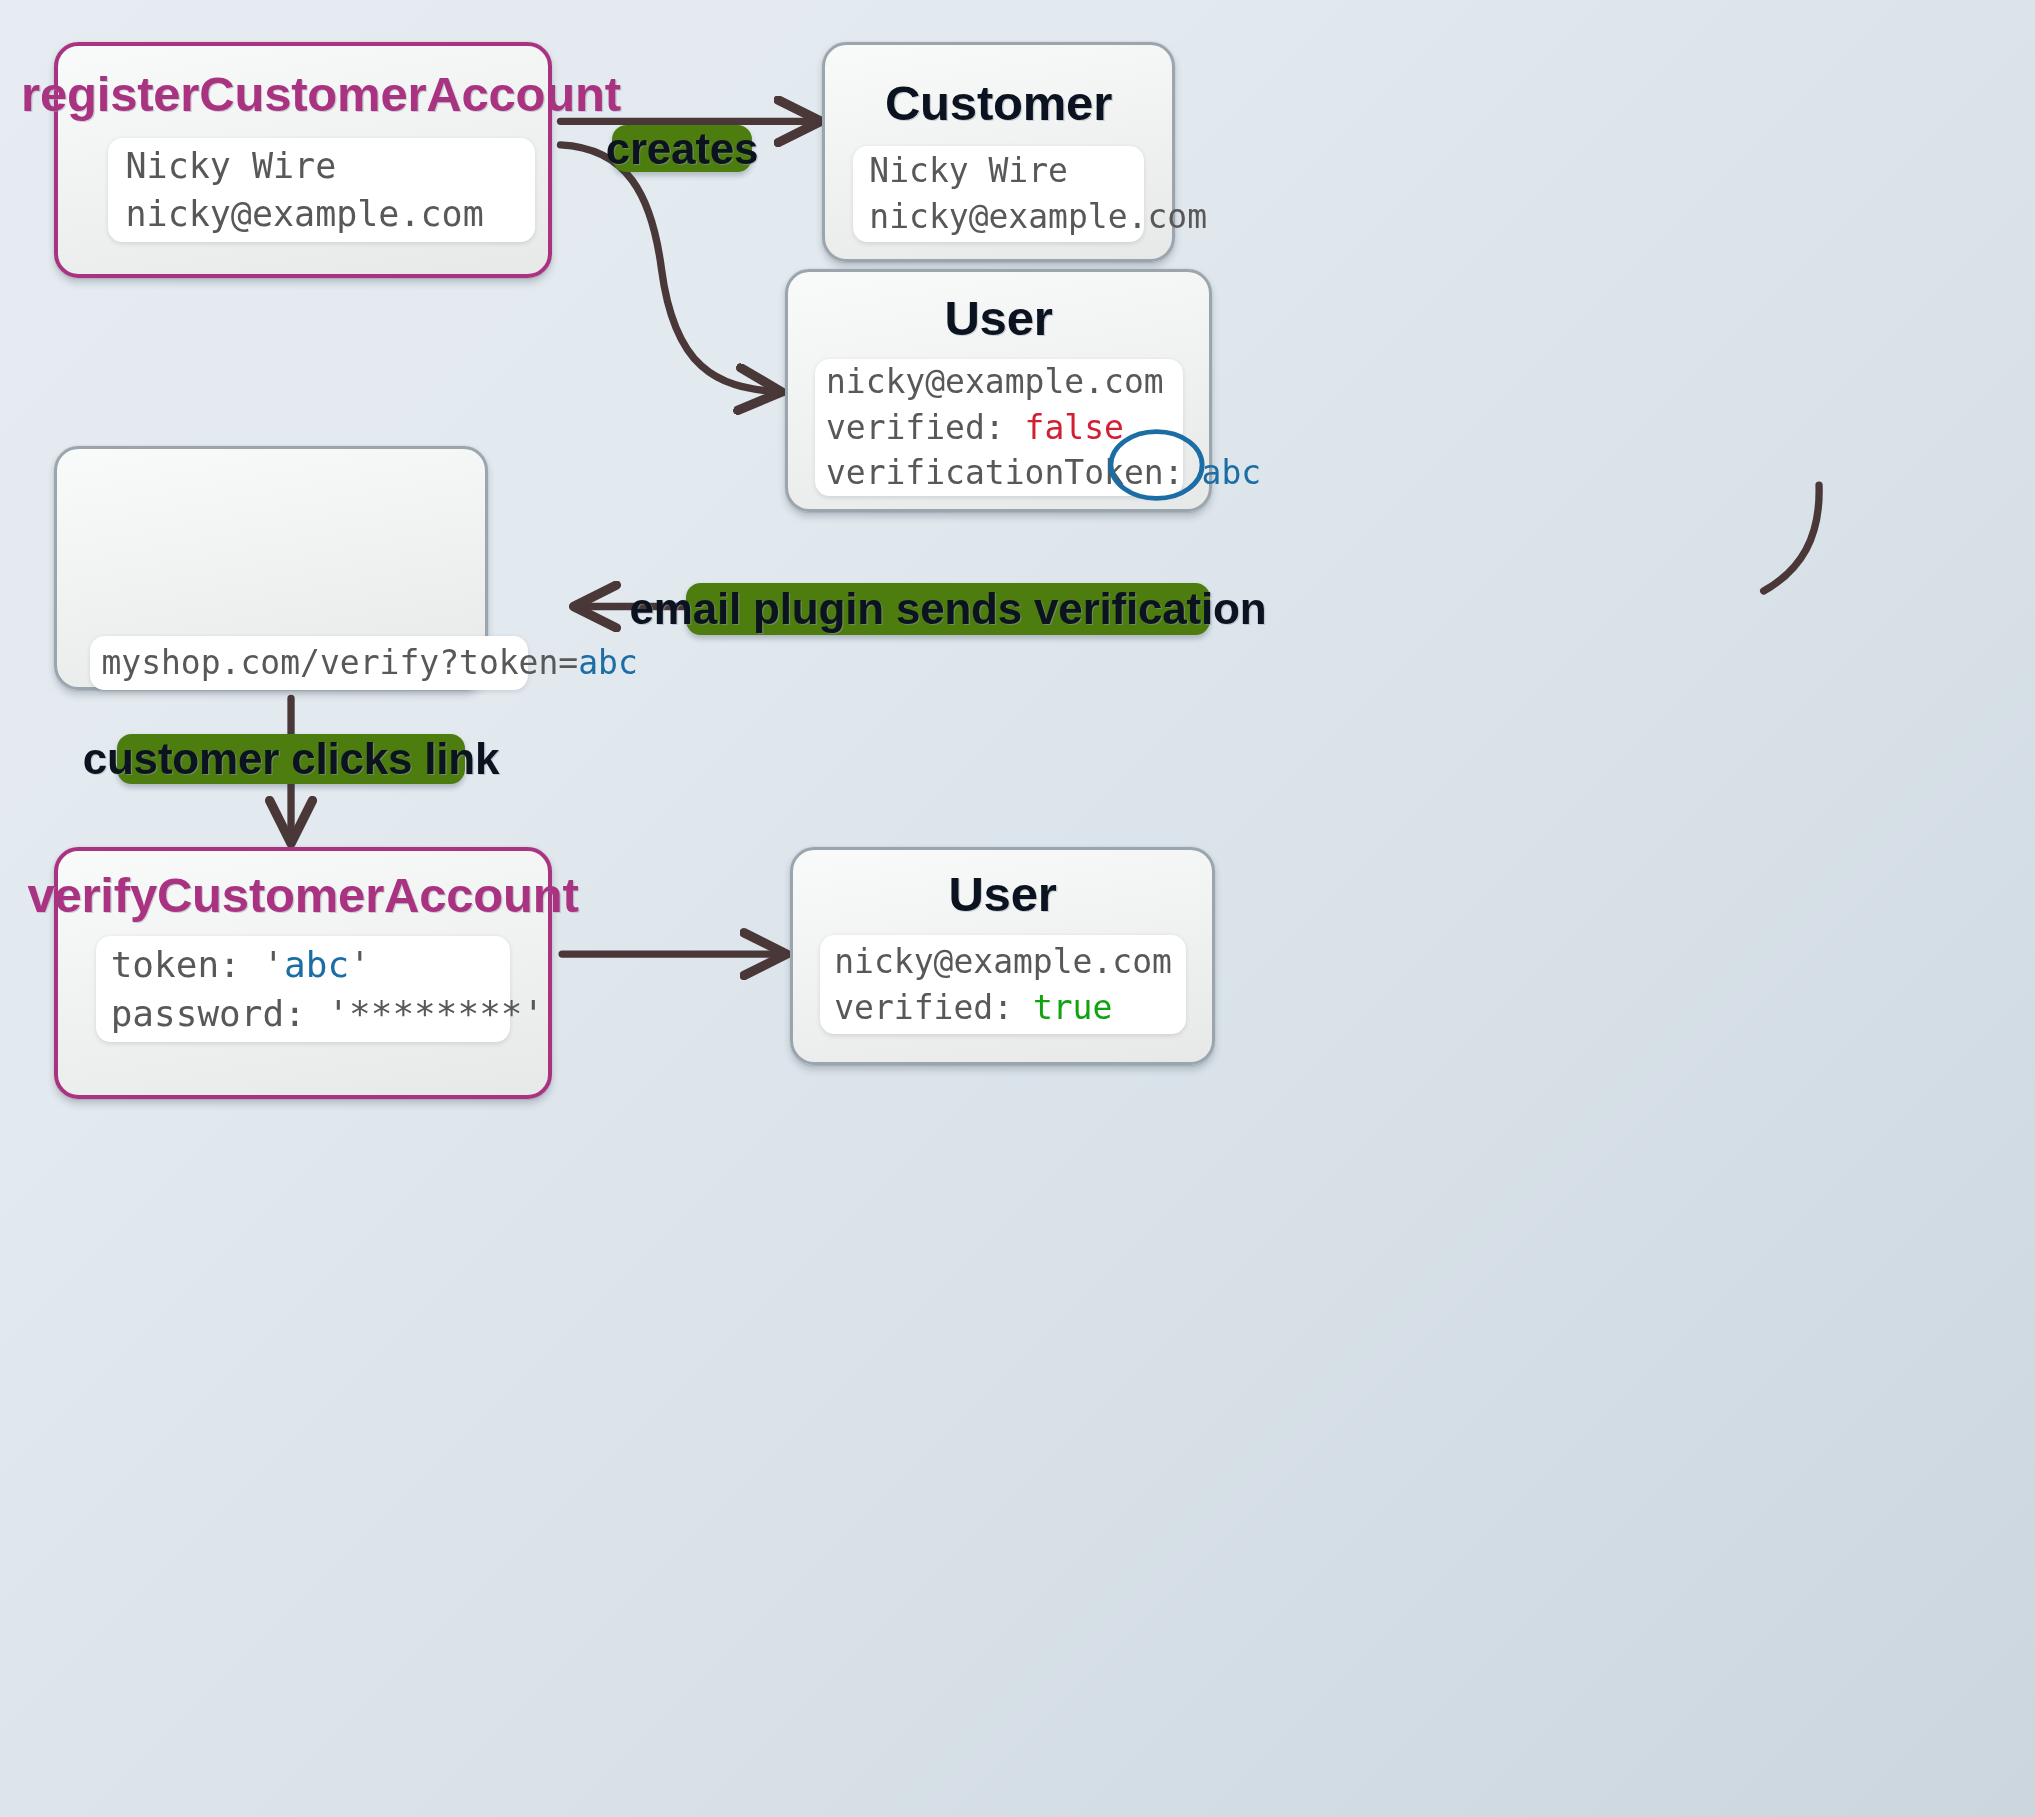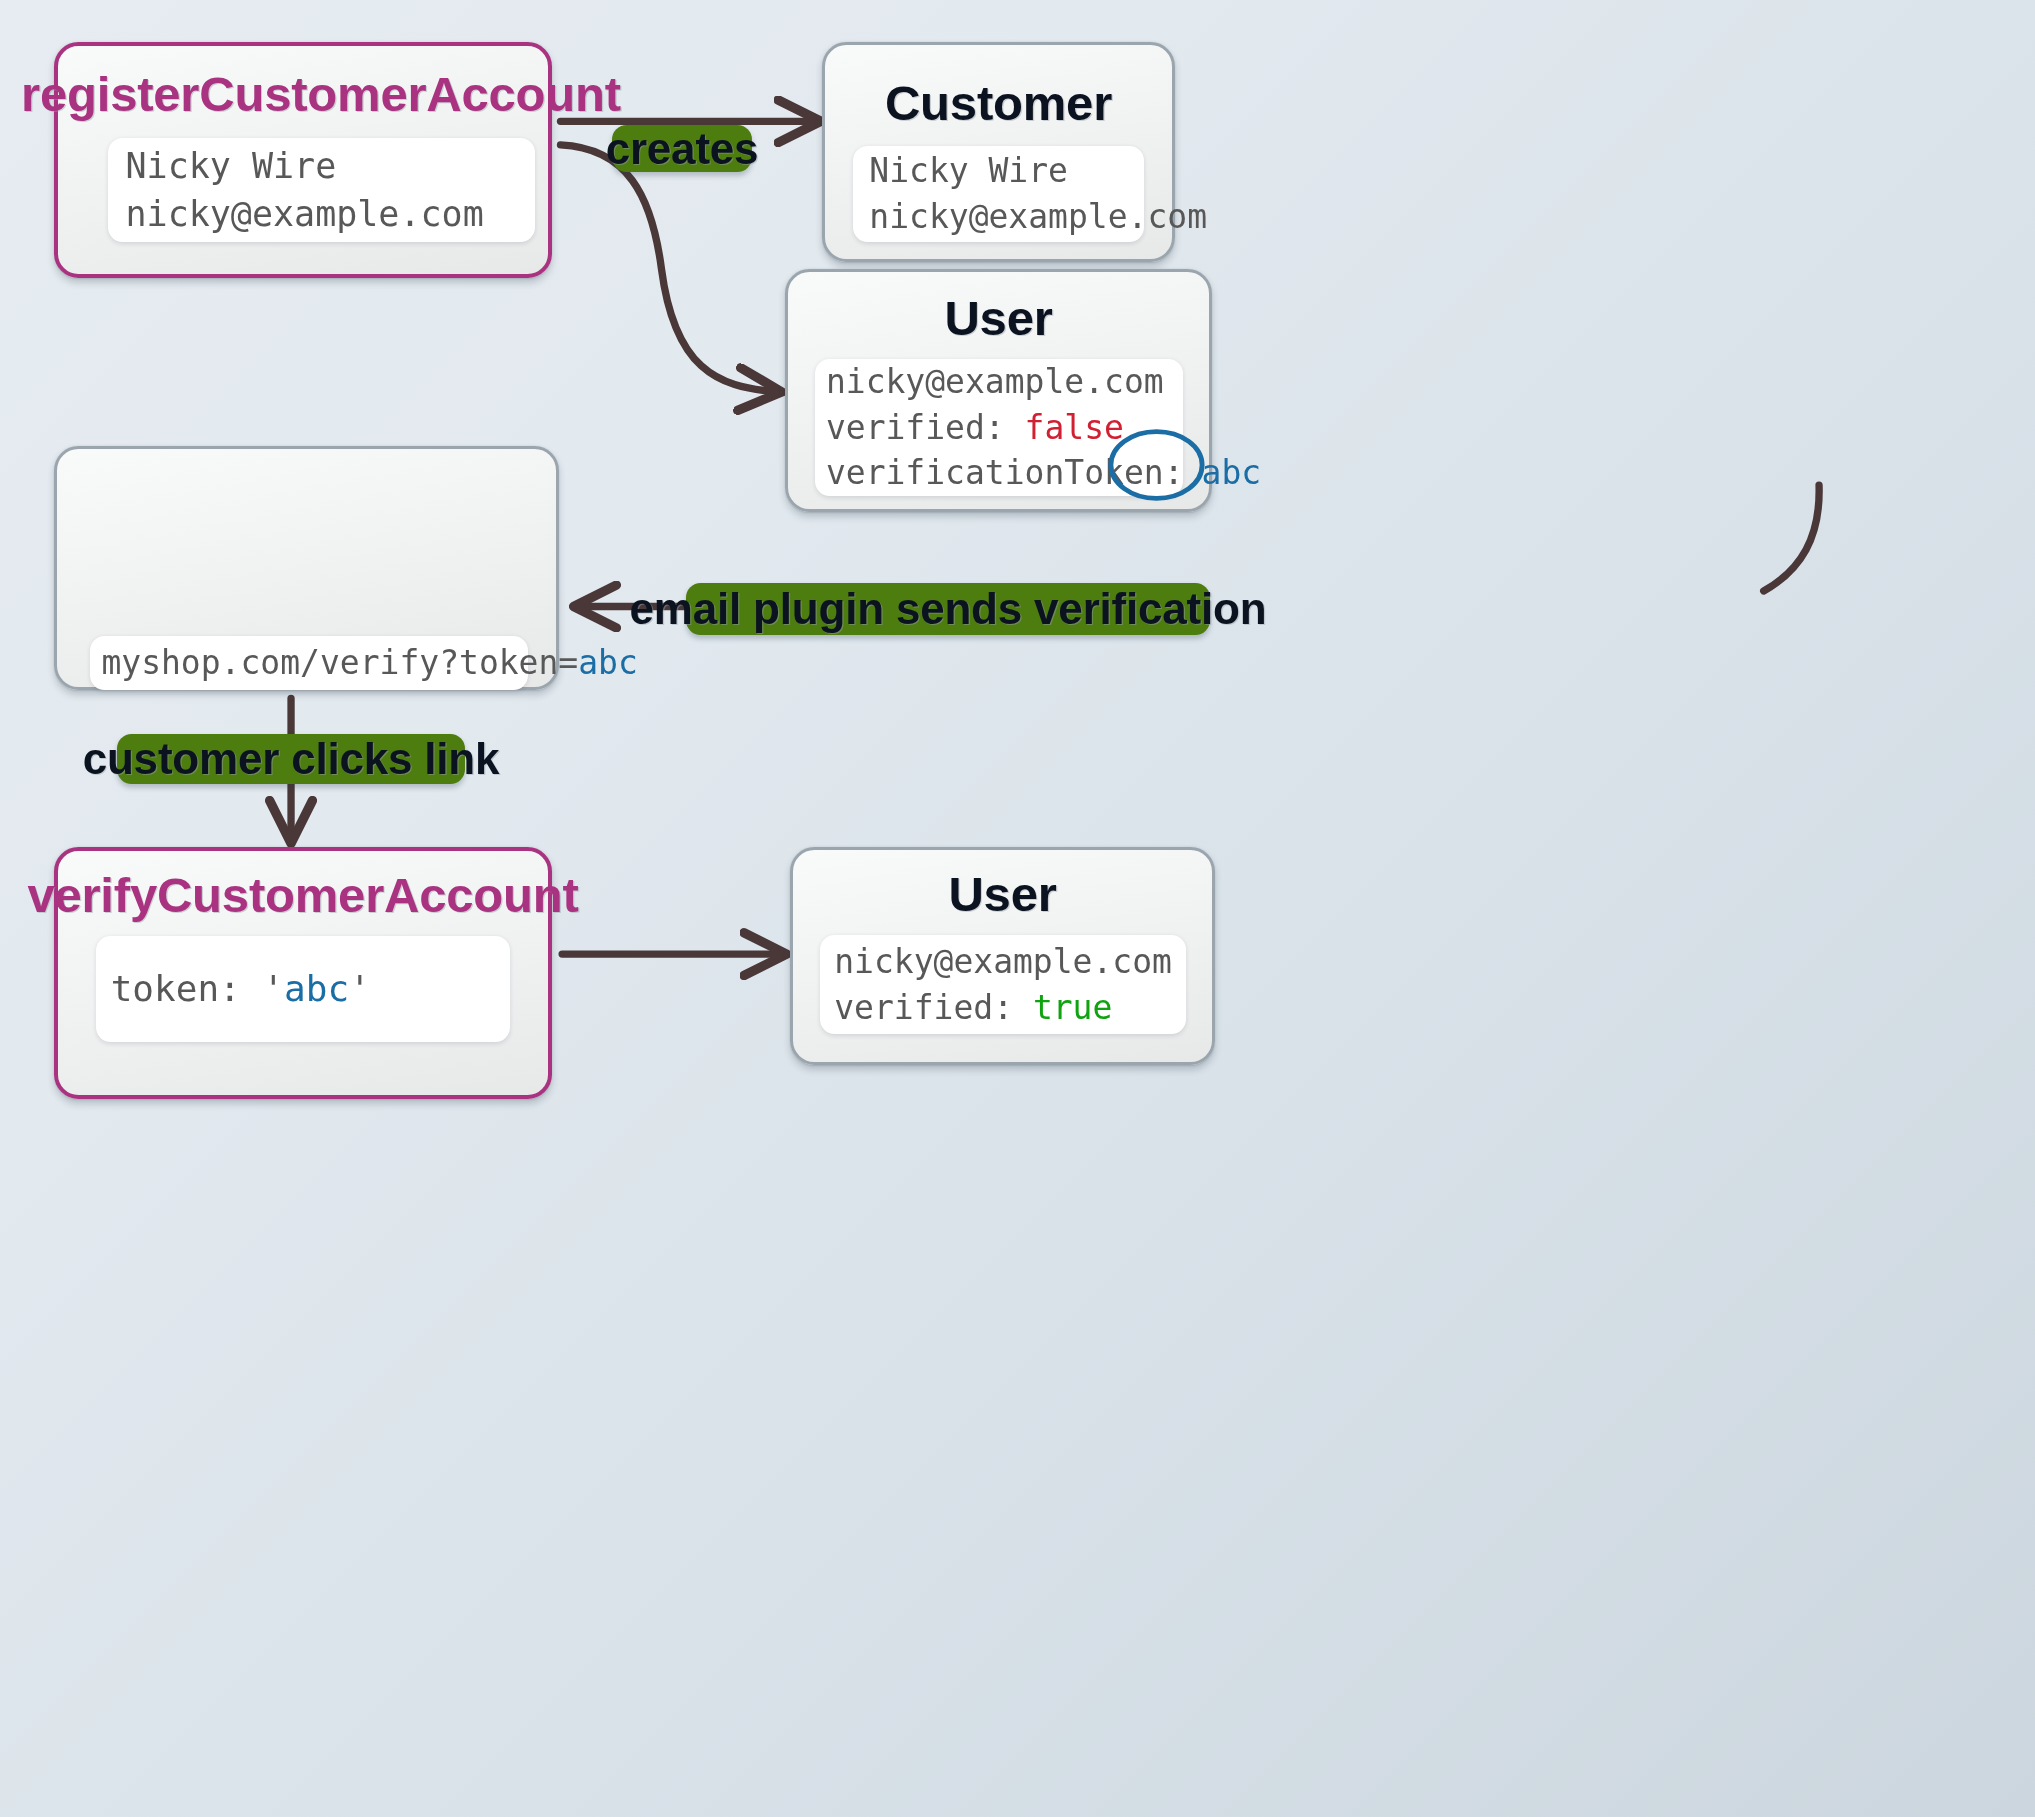--- a/index.html
+++ b/index.html
@@ -66,21 +66,21 @@
   
   #node-register{left:54px;top:42px;width:498px;height:236px;padding-top:19.5px;padding-left:36px;}
   #node-register .fields{width:427px;height:104px;margin-top:16.3px;padding:0 18px;font-size:35px;}
 
   #node-customer{left:822px;top:42px;width:353px;height:220px;padding-top:30px;}
   #node-customer .fields{width:291px;height:96px;margin-top:14.7px;padding:0 16.3px;font-size:33px;}
 
   #node-user-unverified{left:785px;top:269px;width:427px;height:243px;padding-top:18px;}
   #node-user-unverified .fields{width:368px;height:137px;margin-top:13px;padding:0 11.4px;font-size:33px;position:relative;}
 
-  #node-email{left:54px;top:446px;width:505px;height:244px;padding-top:21px;}
+  #node-email{left:54px;top:446px;width:434px;height:244px;padding-top:21px;}
   #node-email .fields{width:438px;height:54px;margin-top:18px;padding:0 11.4px;font-size:33px;
       position:absolute;left:33px;top:169px;}
 
   #node-verify{left:54px;top:847px;width:498px;height:252px;padding-top:16.3px;}
   #node-verify .fields{width:414px;height:106px;margin-top:13px;padding:0 14.7px;font-size:36px;}
 
   #node-user-verified{left:790px;top:847px;width:425px;height:218px;padding-top:16.3px;}
   #node-user-verified .fields{width:366px;height:99px;margin-top:13px;padding:0 14.7px;font-size:33px;}
 
   #label-creates{left:612px;top:125px;width:140px;height:47px;}
@@ -171,20 +171,21 @@
     </svg>
     <div class="fields">
       <div class="row"><span>myshop.com/verify?token=</span><span class="val-token">abc</span></div>
     </div>
   </div>
 
   <div class="node action" id="node-verify">
     <div class="node-title action-title">verifyCustomerAccount</div>
     <div class="fields">
       <div class="row"><span>token: '</span><span class="val-token">abc</span><span>'</span></div>
+      <div class="row">password: '********'</div>
     </div>
   </div>
 
   <div class="node entity" id="node-user-verified">
     <div class="node-title entity-title">User</div>
     <div class="fields">
       <div class="row">nicky@example.com</div>
       <div class="row"><span>verified: </span><span class="val-true">true</span></div>
     </div>
   </div>

